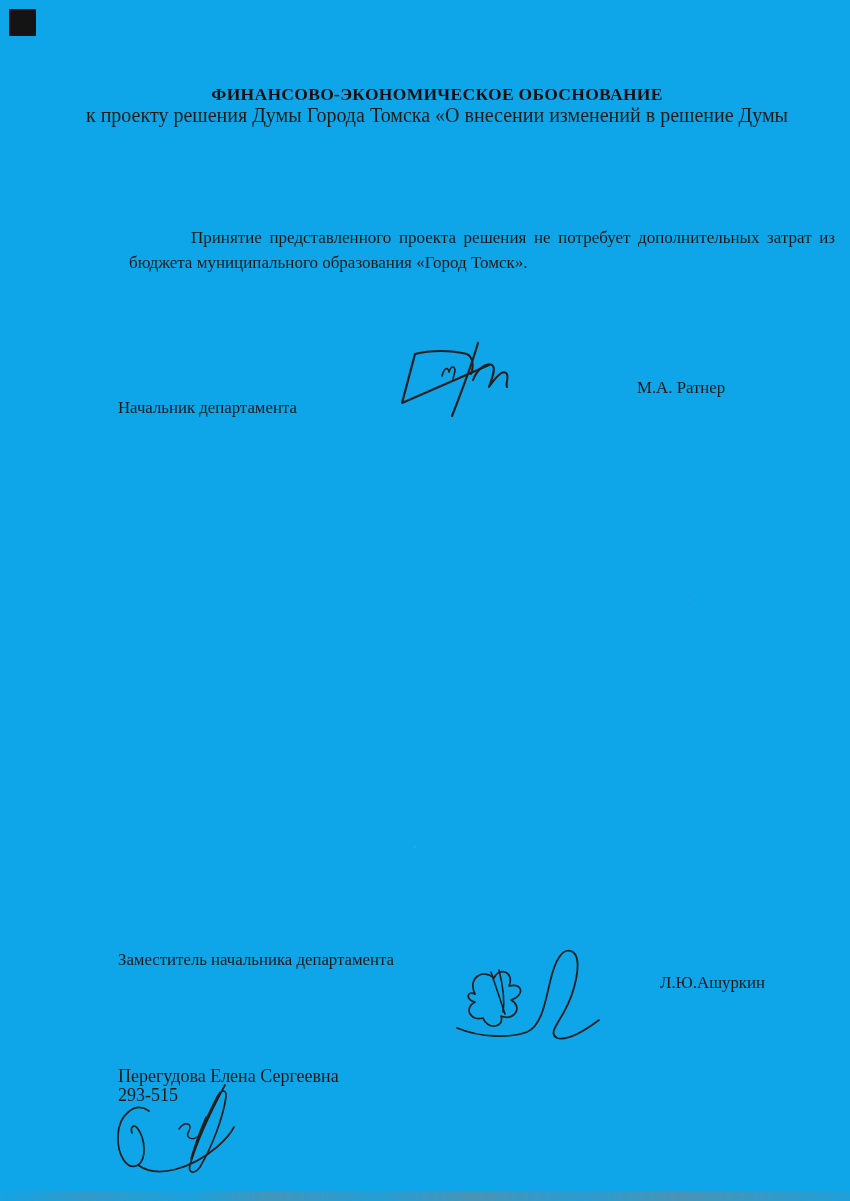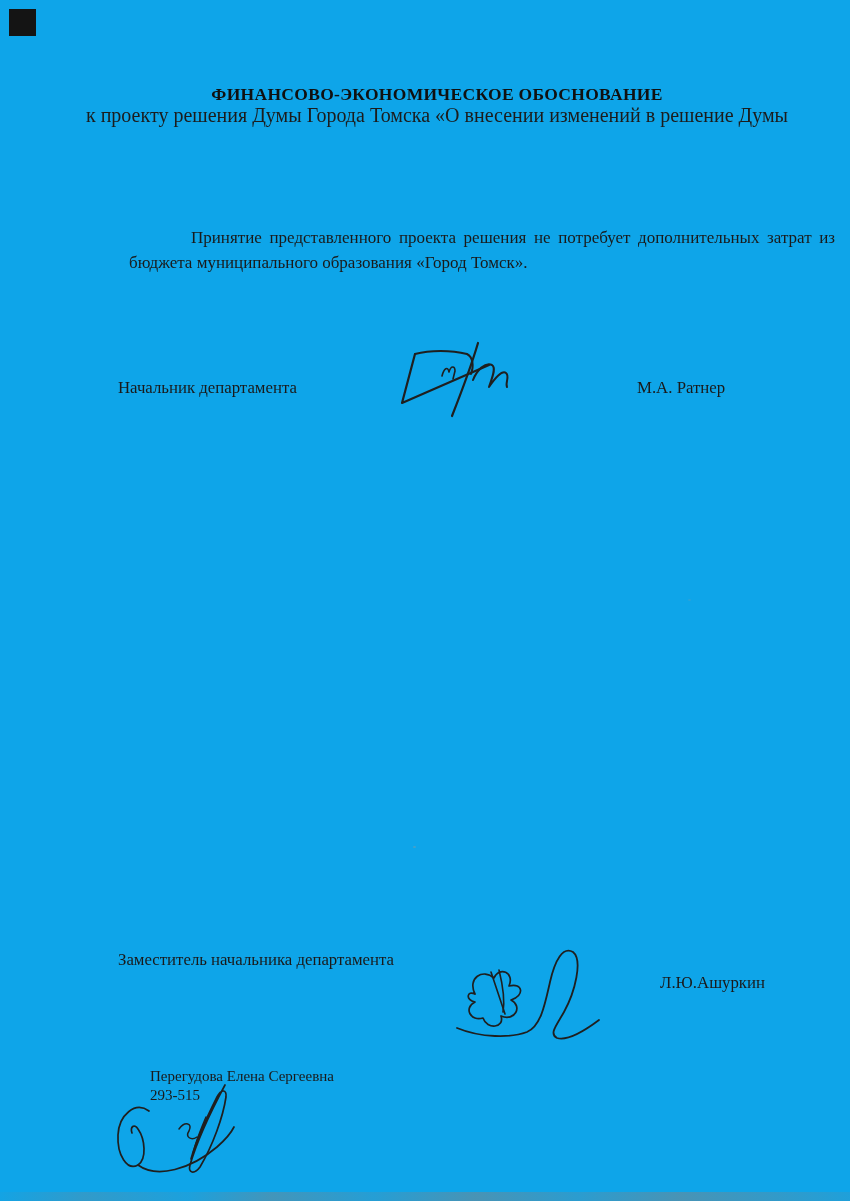--- a/index.html
+++ b/index.html
@@ -57,24 +57,23 @@
   .sig-svg { position: absolute; }
   .sig-svg path {
     fill: none;
     stroke: #1f1f1f;
     stroke-linecap: round;
     stroke-linejoin: round;
   }
   .footer-block {
     position: absolute;
     left: 118px; top: 1067px;
-    font-size: 15px;
+    font-size: 18px;
     line-height: 19px;
     color: #1a1a1a;
-    margin-left: 32px;
   }
   .speck {
     position: absolute;
     width: 3px; height: 2px;
     background: #9a9a9a;
     opacity: 0.4;
     border-radius: 50%;
   }
   .bottom-band {
     position: absolute;
@@ -100,21 +99,21 @@
 
   <div class="corner-mark"></div>
 
   <div class="title-block">
     <div class="doc-title">ФИНАНСОВО-ЭКОНОМИЧЕСКОЕ ОБОСНОВАНИЕ</div>
     <div class="doc-subtitle-line">к проекту решения Думы Города Томска «О внесении изменений в решение Думы</div>
   </div>
 
   <p class="body-par">Принятие представленного проекта решения не потребует дополнительных затрат из бюджета муниципального образования «Город Томск».</p>
 
-  <span class="sig-label" style="left:118px; top:378px;">Начальник департамента</span>
+  <span class="sig-label" style="left:118px; top:398px;">Начальник департамента</span>
 
   <svg class="sig-svg" style="left:385px; top:340px;" width="130" height="85" viewBox="0 0 130 85" aria-hidden="true">
     <path d="M30,14 L17,63 L104,25" stroke-width="2.2"></path>
     <path d="M30,14 C45,10 66,10 82,14 C88,17 89,26 86,34" stroke-width="2.0"></path>
     <path d="M57,36 C59,28 63,26 64,32 C66,25 70,26 70,31 L68,39" stroke-width="1.6"></path>
     <path d="M93,3 C88,20 78,48 67,76" stroke-width="2.2"></path>
     <path d="M88,40 C92,30 100,22 107,25 C112,28 106,40 104,47 C110,38 117,30 121,33 C125,36 120,43 122,47" stroke-width="2.0"></path>
   </svg>
 
   <span class="sig-name" style="left:637px; top:378px;text-align:center;">М.А. Ратнер</span>

